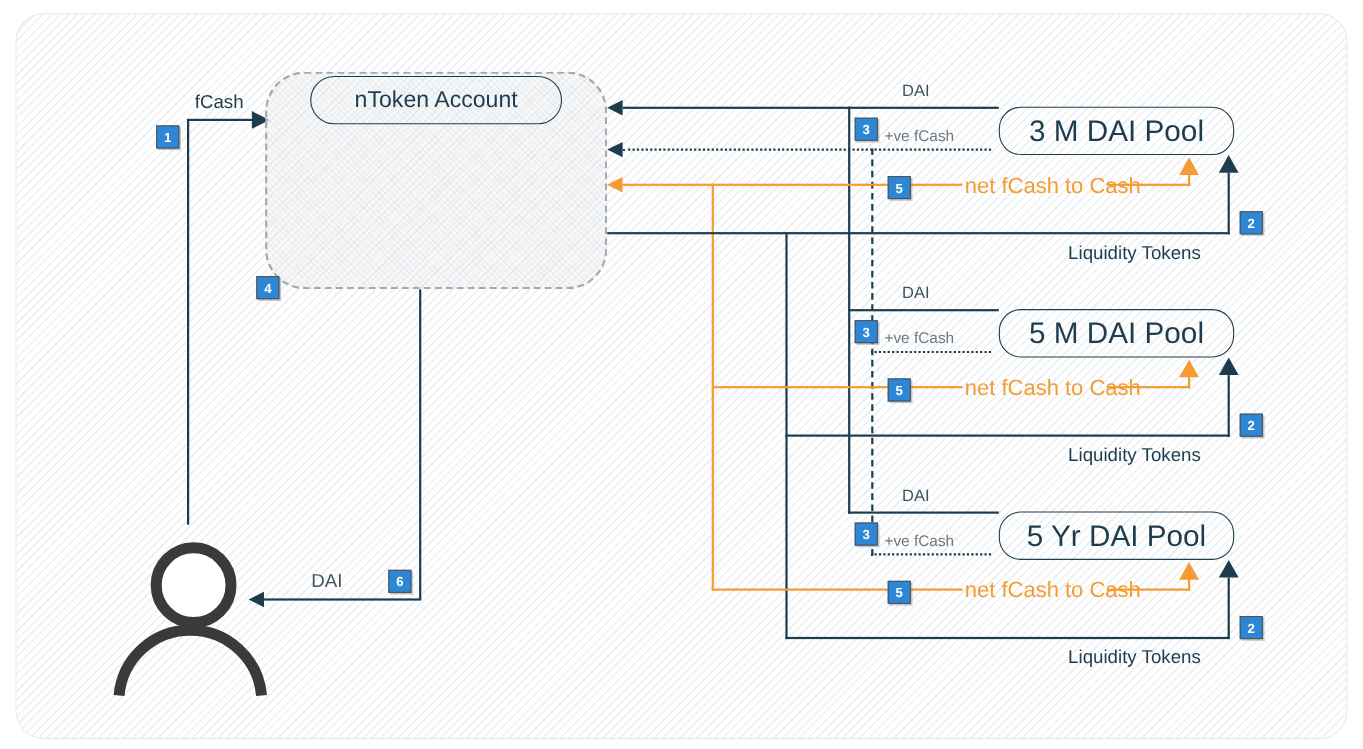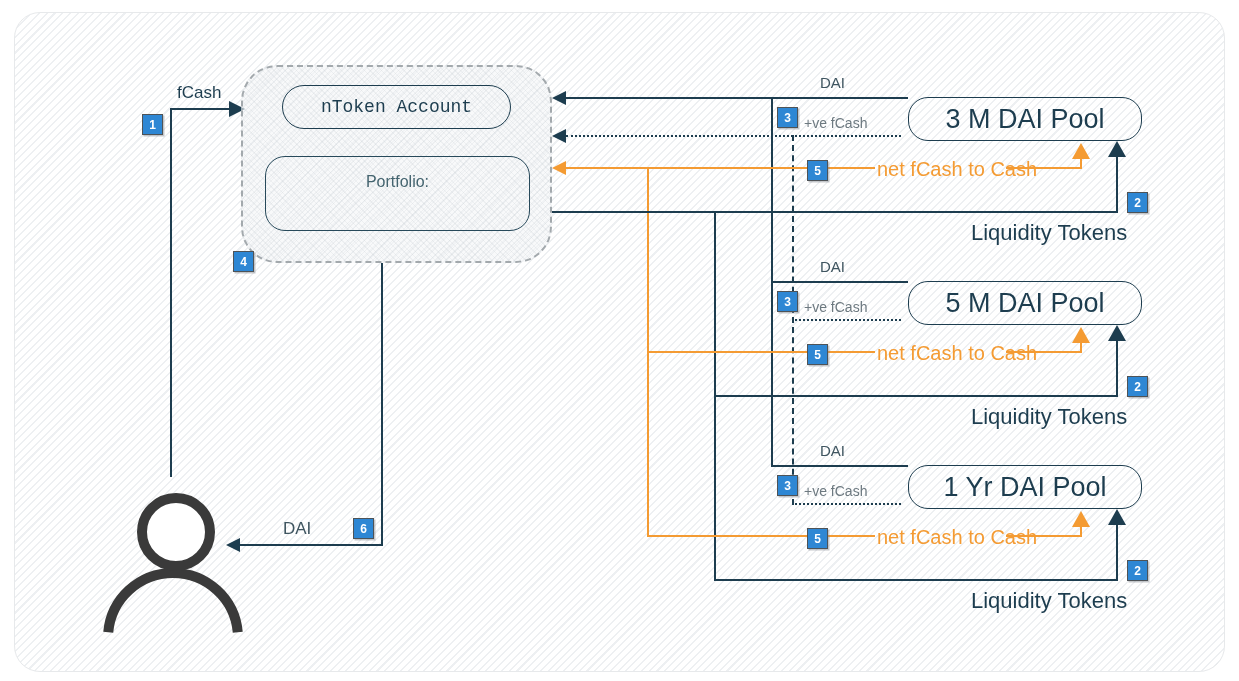--- a/index.html
+++ b/index.html
@@ -38,43 +38,43 @@
   .badge{
     position:absolute;width:21px;height:21px;background:var(--badge);
     border:1.5px solid #4e5357;color:#ffffff;font-size:12px;font-weight:bold;
     display:flex;align-items:center;justify-content:center;
     box-shadow:1.5px 1.5px 0 rgba(125,131,137,0.45);
   }
   .lbl{position:absolute;white-space:nowrap;}
   .lbl.dai{font-size:15px;color:var(--daitext);}
   .lbl.fcash{font-size:14px;color:var(--graytext);}
   .lbl.net{font-size:20px;color:var(--orange);}
-  .lbl.liq{font-size:22px;color:var(--dark);}
+  .lbl.liq{font-size:17px;color:var(--dark);}
   .lbl.ndai{font-size:17px;color:var(--dark);}
   .lbl.udai{font-size:17px;color:var(--daitext);}
   .container-box{
     position:absolute;left:226px;top:52px;width:311px;height:198px;
     border:2px dashed #a3a9ad;border-radius:36px;
     background:
       repeating-linear-gradient(45deg, rgba(170,178,186,0.14) 0 1px, rgba(255,255,255,0) 1px 4px),
       repeating-linear-gradient(135deg, rgba(170,178,186,0.14) 0 1px, rgba(255,255,255,0) 1px 4px),
       rgba(244,245,246,0.6);
   }
   .ntoken-box{
-    position:absolute;left:267px;top:72px;width:229px;height:44px;border-radius:22px;
+    position:absolute;left:267px;top:56px;width:229px;height:44px;border-radius:22px;
     border:1.6px solid var(--dark);display:flex;align-items:center;justify-content:center;
-    font-size:18px;color:var(--dark);font-family:Liberation Mono, monospace;
+    font-size:21px;color:var(--dark);
   }
   .portfolio-box{
     position:absolute;left:250px;top:143px;width:265px;height:75px;border-radius:20px;
     border:1.6px solid #27495a;display:flex;justify-content:center;
     padding-top:16px;font-size:16px;color:#44646f;
   }
   .pool-box{
-    position:absolute;left:893px;top:84px;width:234px;height:44px;border-radius:20px;
+    position:absolute;left:893px;top:84px;width:214px;height:44px;border-radius:20px;
     border:1.6px solid var(--dark);display:flex;align-items:center;justify-content:center;
     font-size:27px;color:var(--dark);
   }
   .pool-group{position:absolute;left:0;width:100%;height:0;}
   .person-svg{position:absolute;left:85px;top:475px;}
 </style>
 </head>
 <body>
 
 <div class="stage">
@@ -93,23 +93,20 @@
     <div class="badge" style="left:338px;top:505px;">6</div>
 
     <svg class="person-svg" width="160" height="160" viewBox="0 0 160 160">
       <path d="M 8.25 144.3 A 65 65 0 0 1 137.75 144.3" fill="none" stroke="#3a3a3a" stroke-width="10"></path>
       <circle cx="76" cy="44" r="34" fill="#ffffff" stroke="#3a3a3a" stroke-width="10"></circle>
     </svg>
 
     <div class="container-box"></div>
     <div class="ntoken-box">
       <span>nToken Account</span>
-    </div>
-    <div class="portfolio-box">
-      <span>Portfolio:</span>
     </div>
     <div class="badge" style="left:218px;top:238px;">4</div>
 
     <div class="vline" style="left:756px;top:84px;height:370px;"></div>
     <div class="vline dashedv" style="left:777px;top:122px;height:370px;"></div>
     <div class="vline oline" style="left:632px;top:154px;height:370px;"></div>
     <div class="vline" style="left:699px;top:198px;height:370px;"></div>
 
     <div class="pool-group" style="top:0;">
       <div class="arr arr-left" style="left:537px;top:78px;"></div>
@@ -181,18 +178,18 @@
       <div class="arr arr-up o" style="left:1057px;top:130px;"></div>
       <div class="badge" style="left:792px;top:147px;">5</div>
 
       <div class="hline" style="left:699px;top:198px;width:404px;"></div>
       <div class="vline" style="left:1101px;top:144px;height:56px;"></div>
       <div class="arr arr-up" style="left:1093px;top:128px;"></div>
       <div class="badge" style="left:1112px;top:179px;">2</div>
       <div class="lbl liq" style="left:956px;top:207px;">Liquidity Tokens</div>
 
       <div class="pool-box">
-        <span>1 Yr DAI Pool</span>
+        <span>5 Yr DAI Pool</span>
       </div>
     </div>
 
   </div>
 </div>
 
 </body></html>

